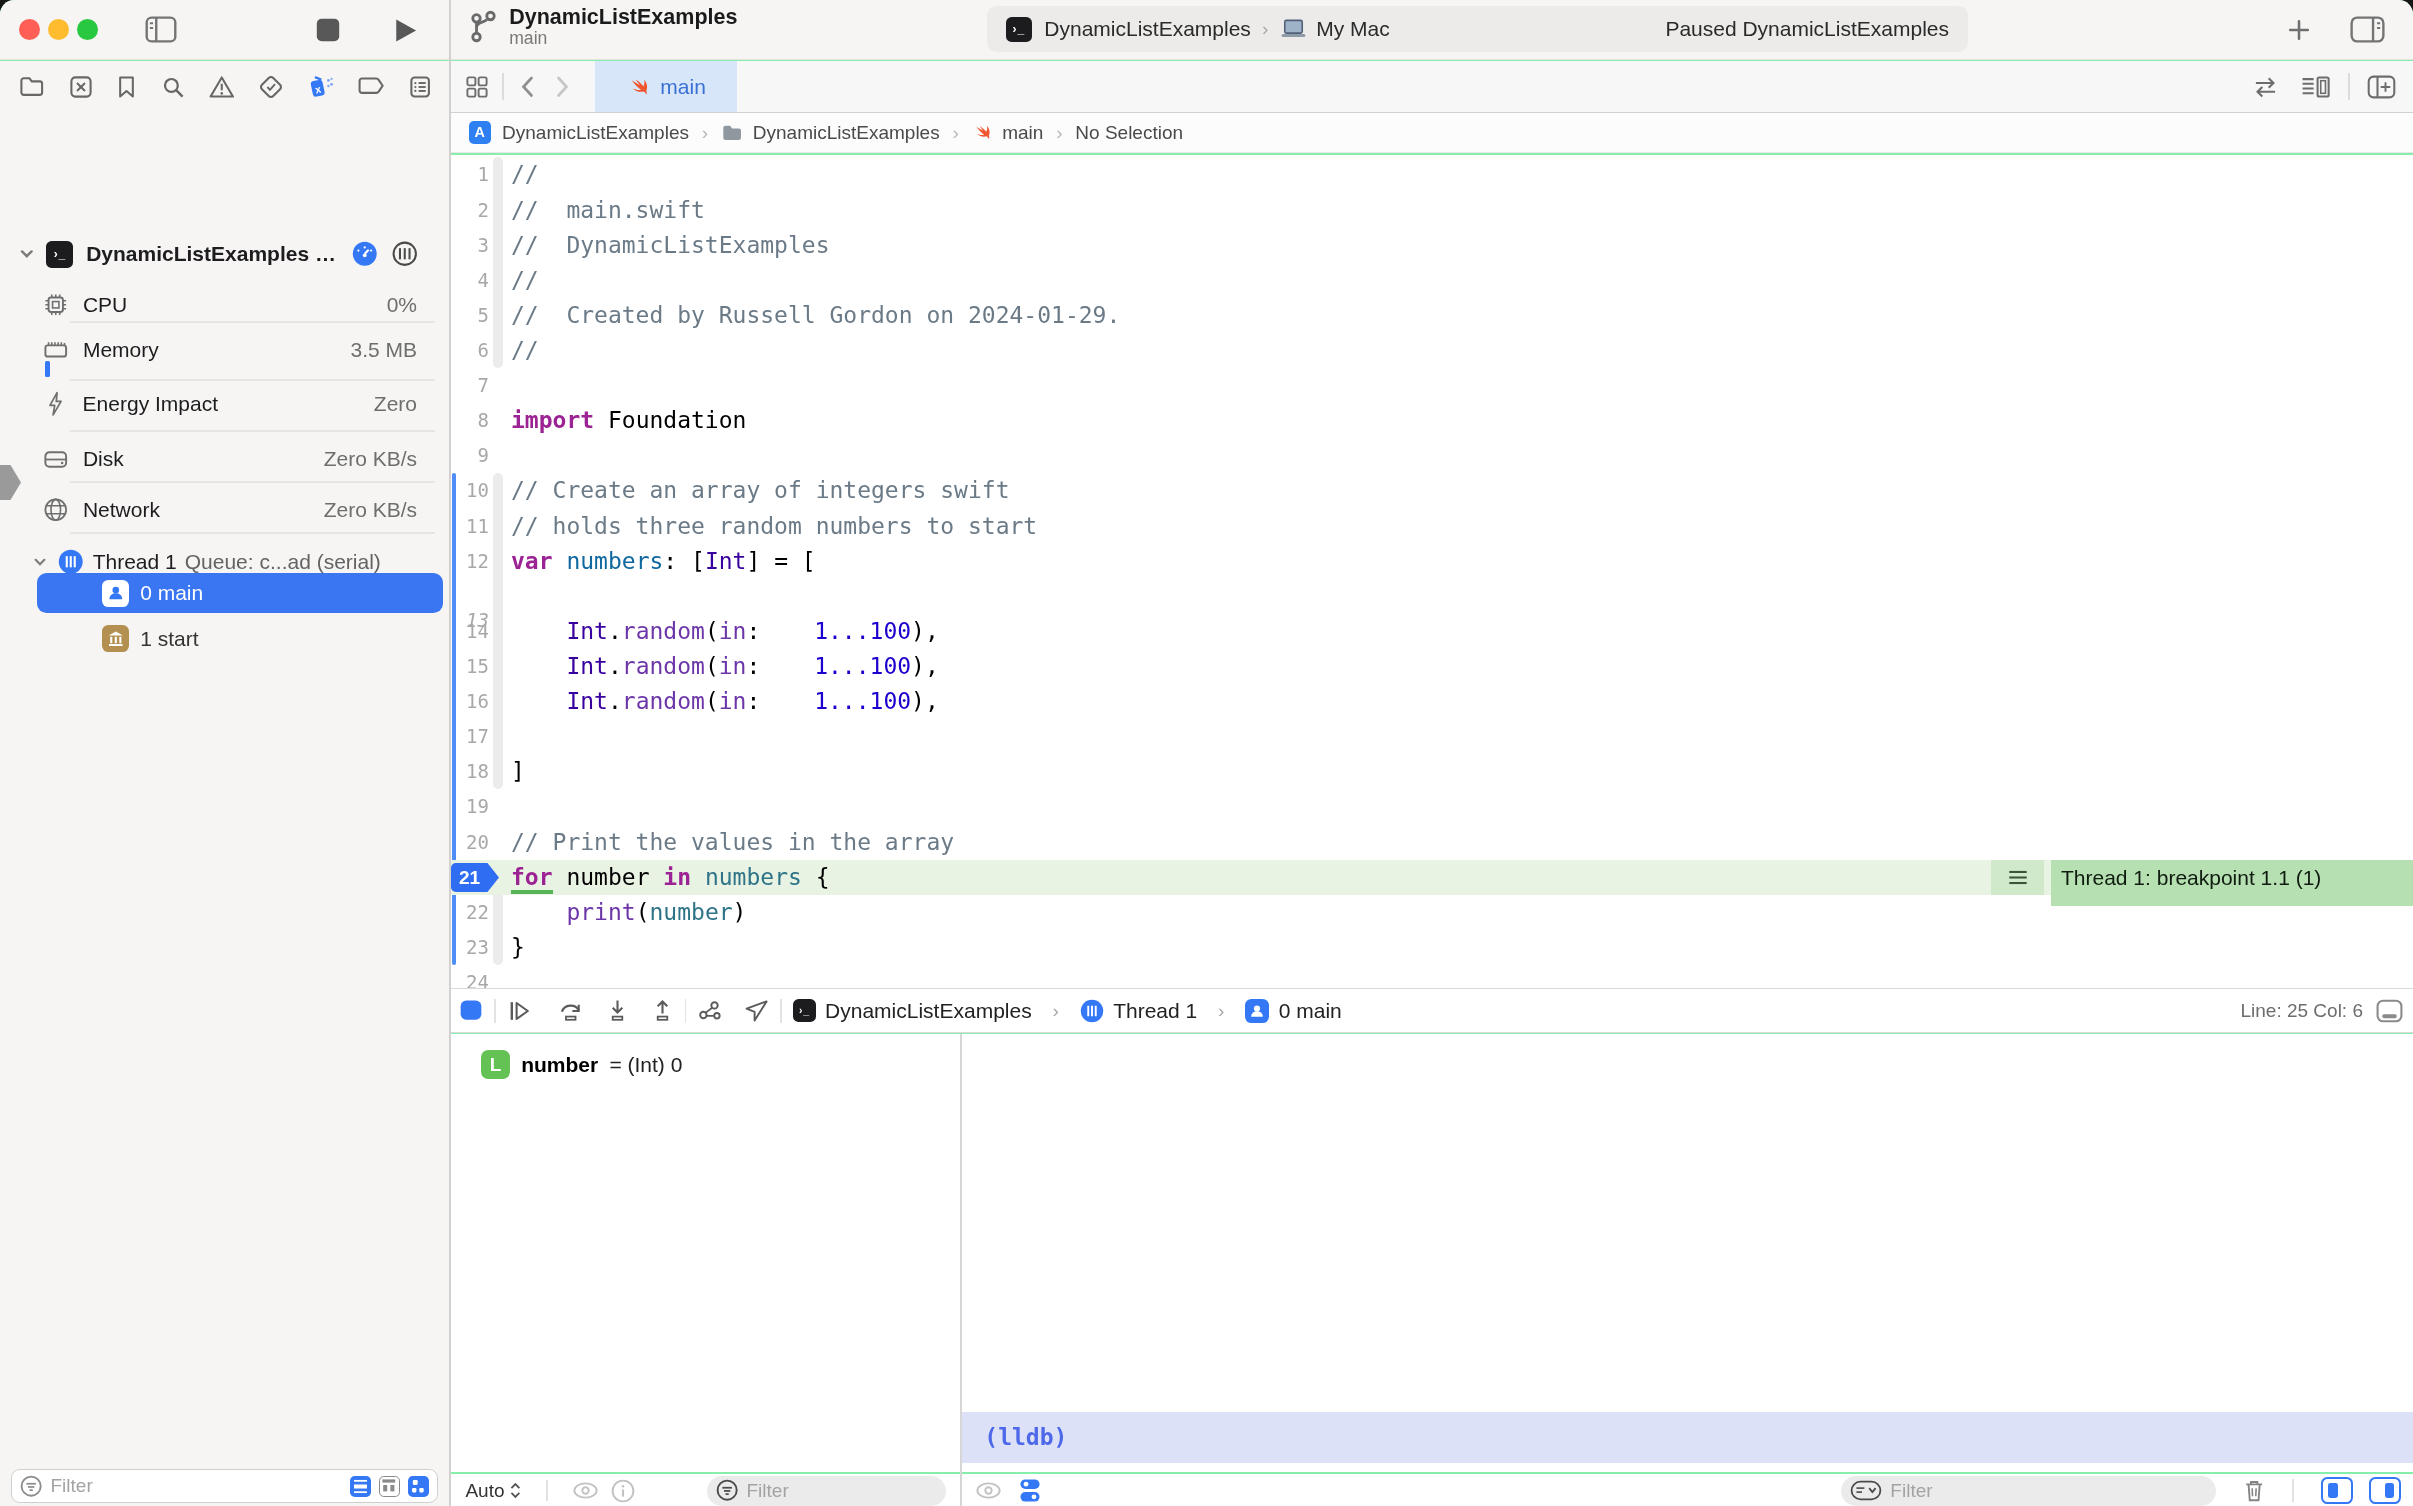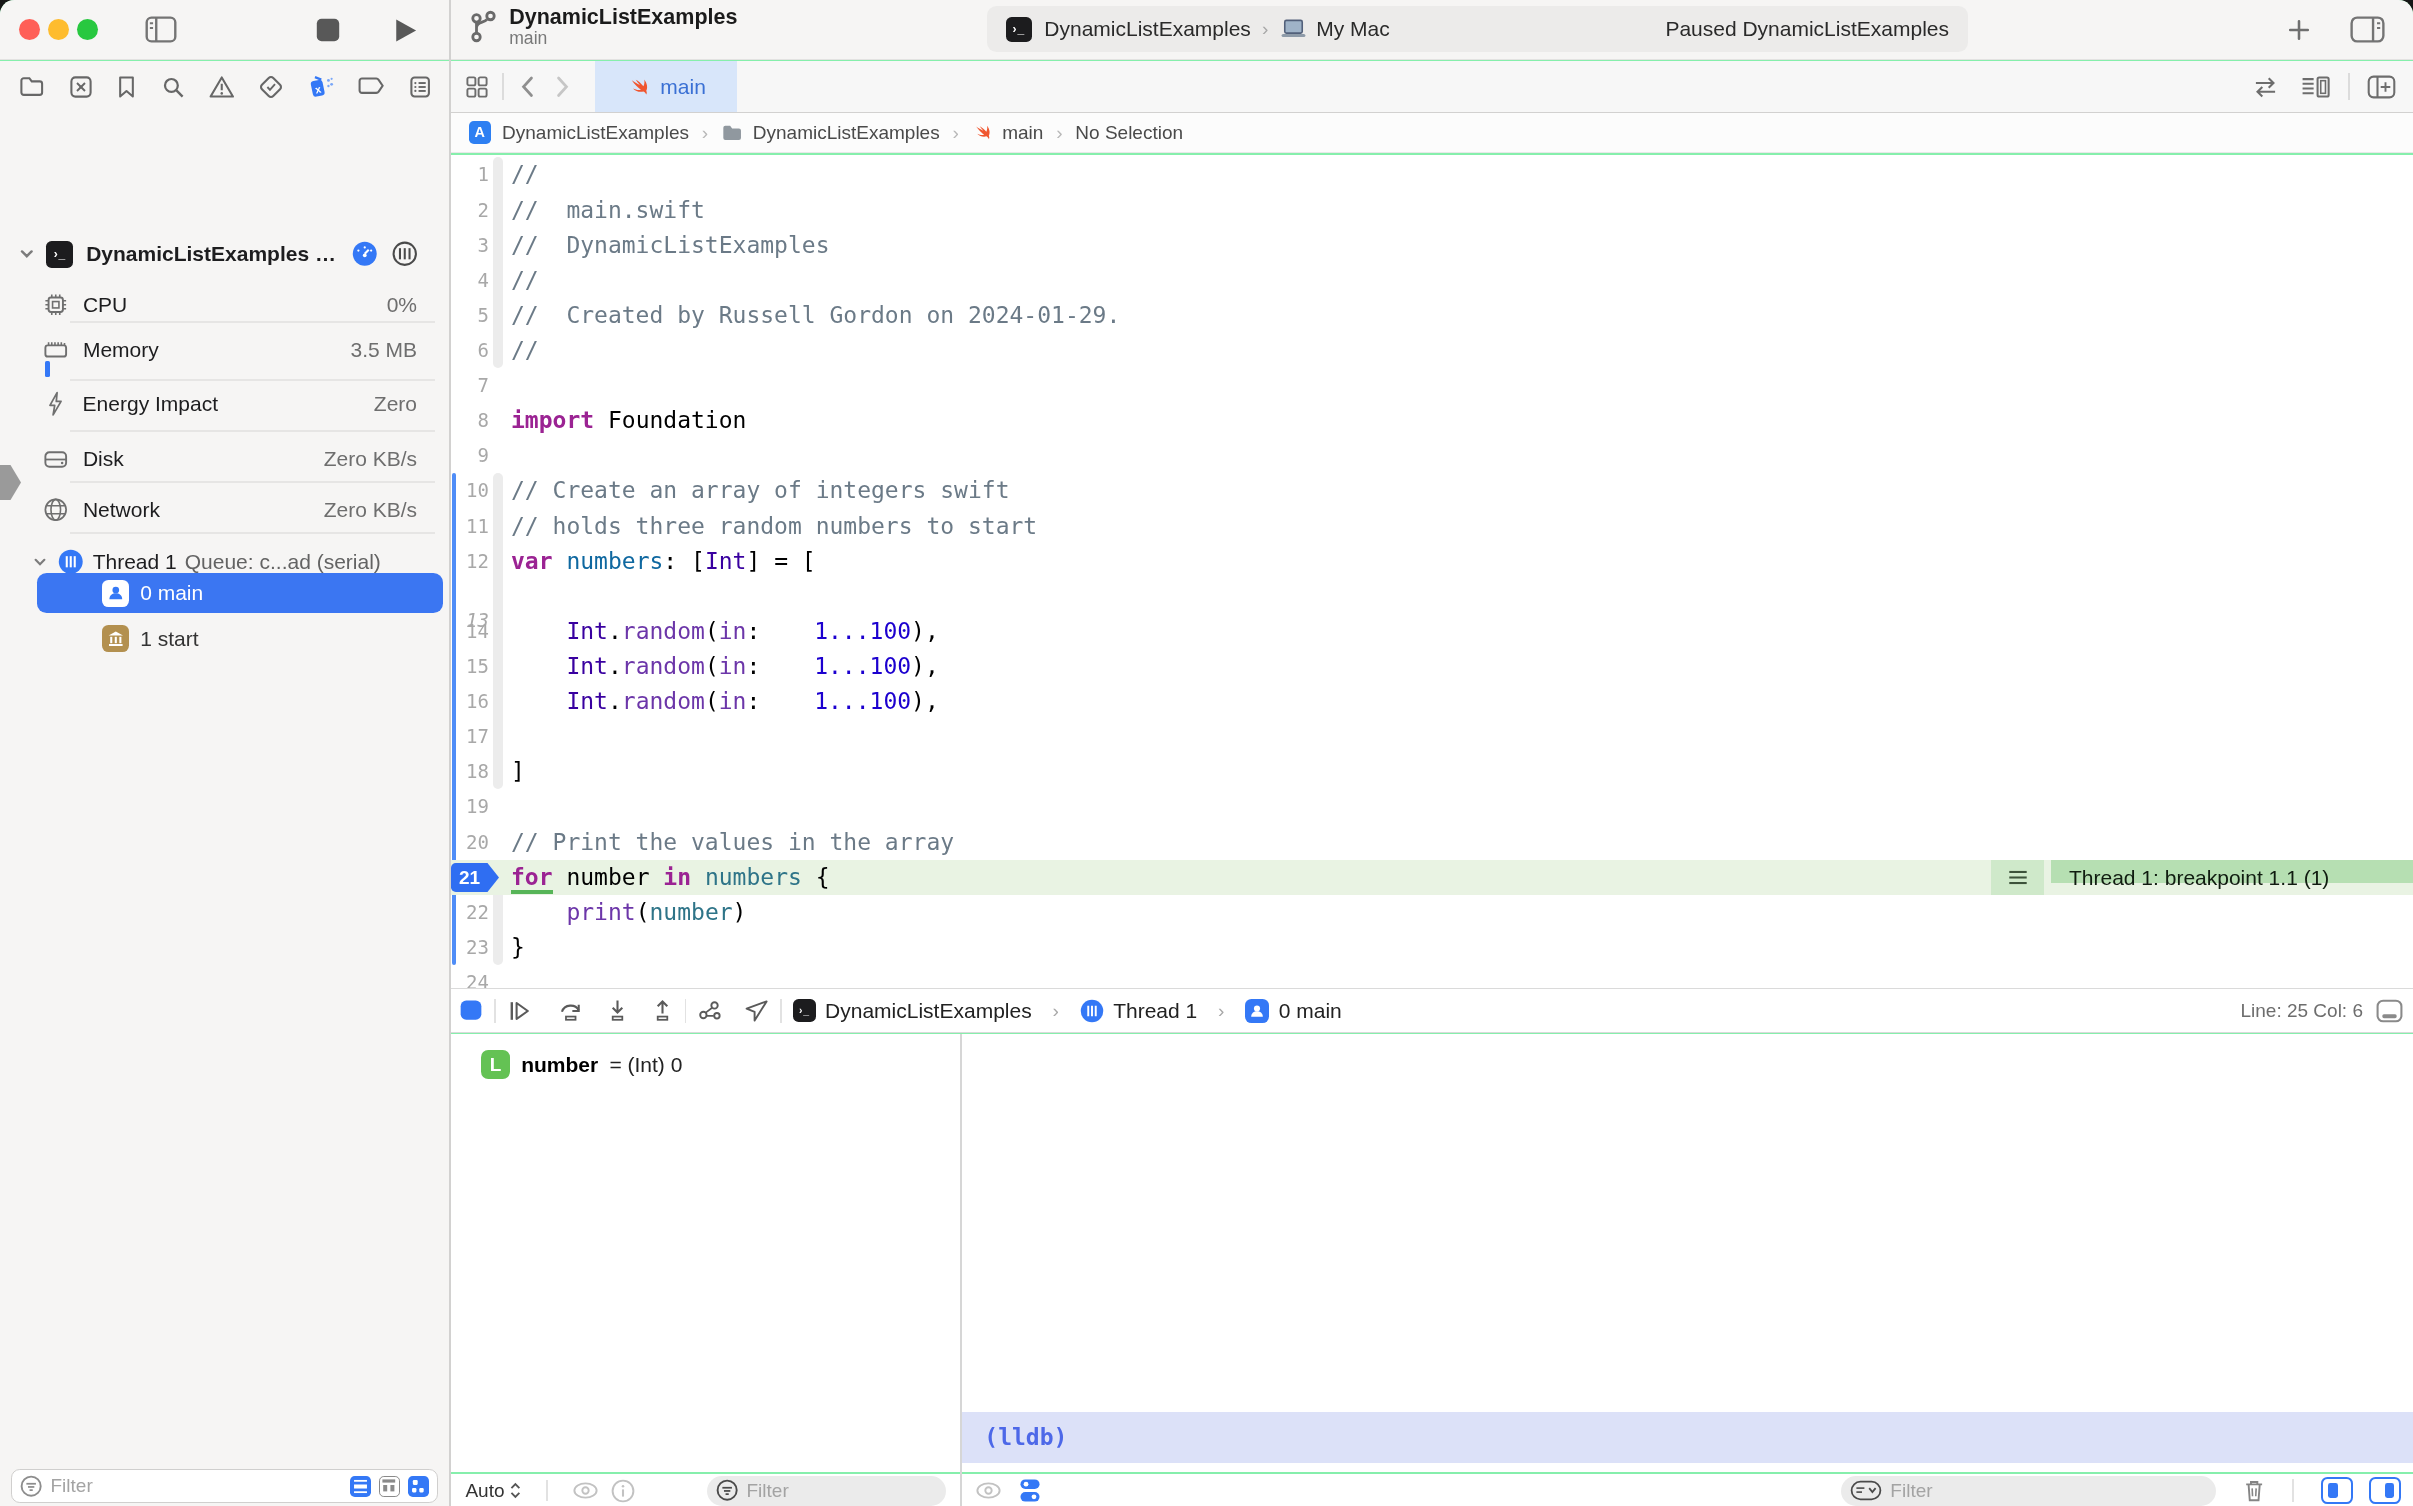--- a/index.html
+++ b/index.html
@@ -59,21 +59,21 @@
   .tk-fn{color:#6c36a9;}
   .tk-num{color:#1c00cf;margin-left:40px;}
   .tk-decl{color:#0f68a0;}
   .tk-ref{color:#2e7488;}
   .tk-plain{color:#000;}
   .tk-u{border-bottom:4px solid #57b558;}
   .bp-badge{position:absolute;left:0;width:48px;height:29px;background:#2f6ef2;color:#fff;font-size:19px;font-weight:700;
     line-height:29px;padding-left:8px;box-sizing:border-box;
     clip-path:polygon(0 0,76% 0,100% 50%,76% 100%,0 100%);border-radius:4.8px;}
   .anno-chip{position:absolute;width:53px;height:35px;background:#cfe9ca;display:flex;align-items:center;justify-content:center;}
-  .anno-badge{position:absolute;height:23px;background:#b6dfb2;color:#101c10;font-size:21px;line-height:35px;padding-left:18px;box-sizing:border-box;}
+  .anno-badge{position:absolute;height:46px;background:#b6dfb2;color:#101c10;font-size:21px;line-height:35px;padding-left:10px;box-sizing:border-box;}
 
   
   .debugbar{left:451px;top:988px;width:1963px;height:45px;background:#fff;border-top:1.6px solid #dadada;border-bottom:1.6px solid #dadada;
     display:flex;align-items:center;padding-left:8px;box-sizing:border-box;}
   .db-sep{width:1.6px;height:24px;background:#e2e2e2;margin:0 11.2px;}
   .db-crumb{display:flex;align-items:center;font-size:21px;color:#222;gap:9.6px;}
   .linecol{position:absolute;right:51px;font-size:19px;color:#6d6d6d;}
 
   
   .varspane{left:451px;top:1034px;width:509px;height:438px;background:#fff;}

